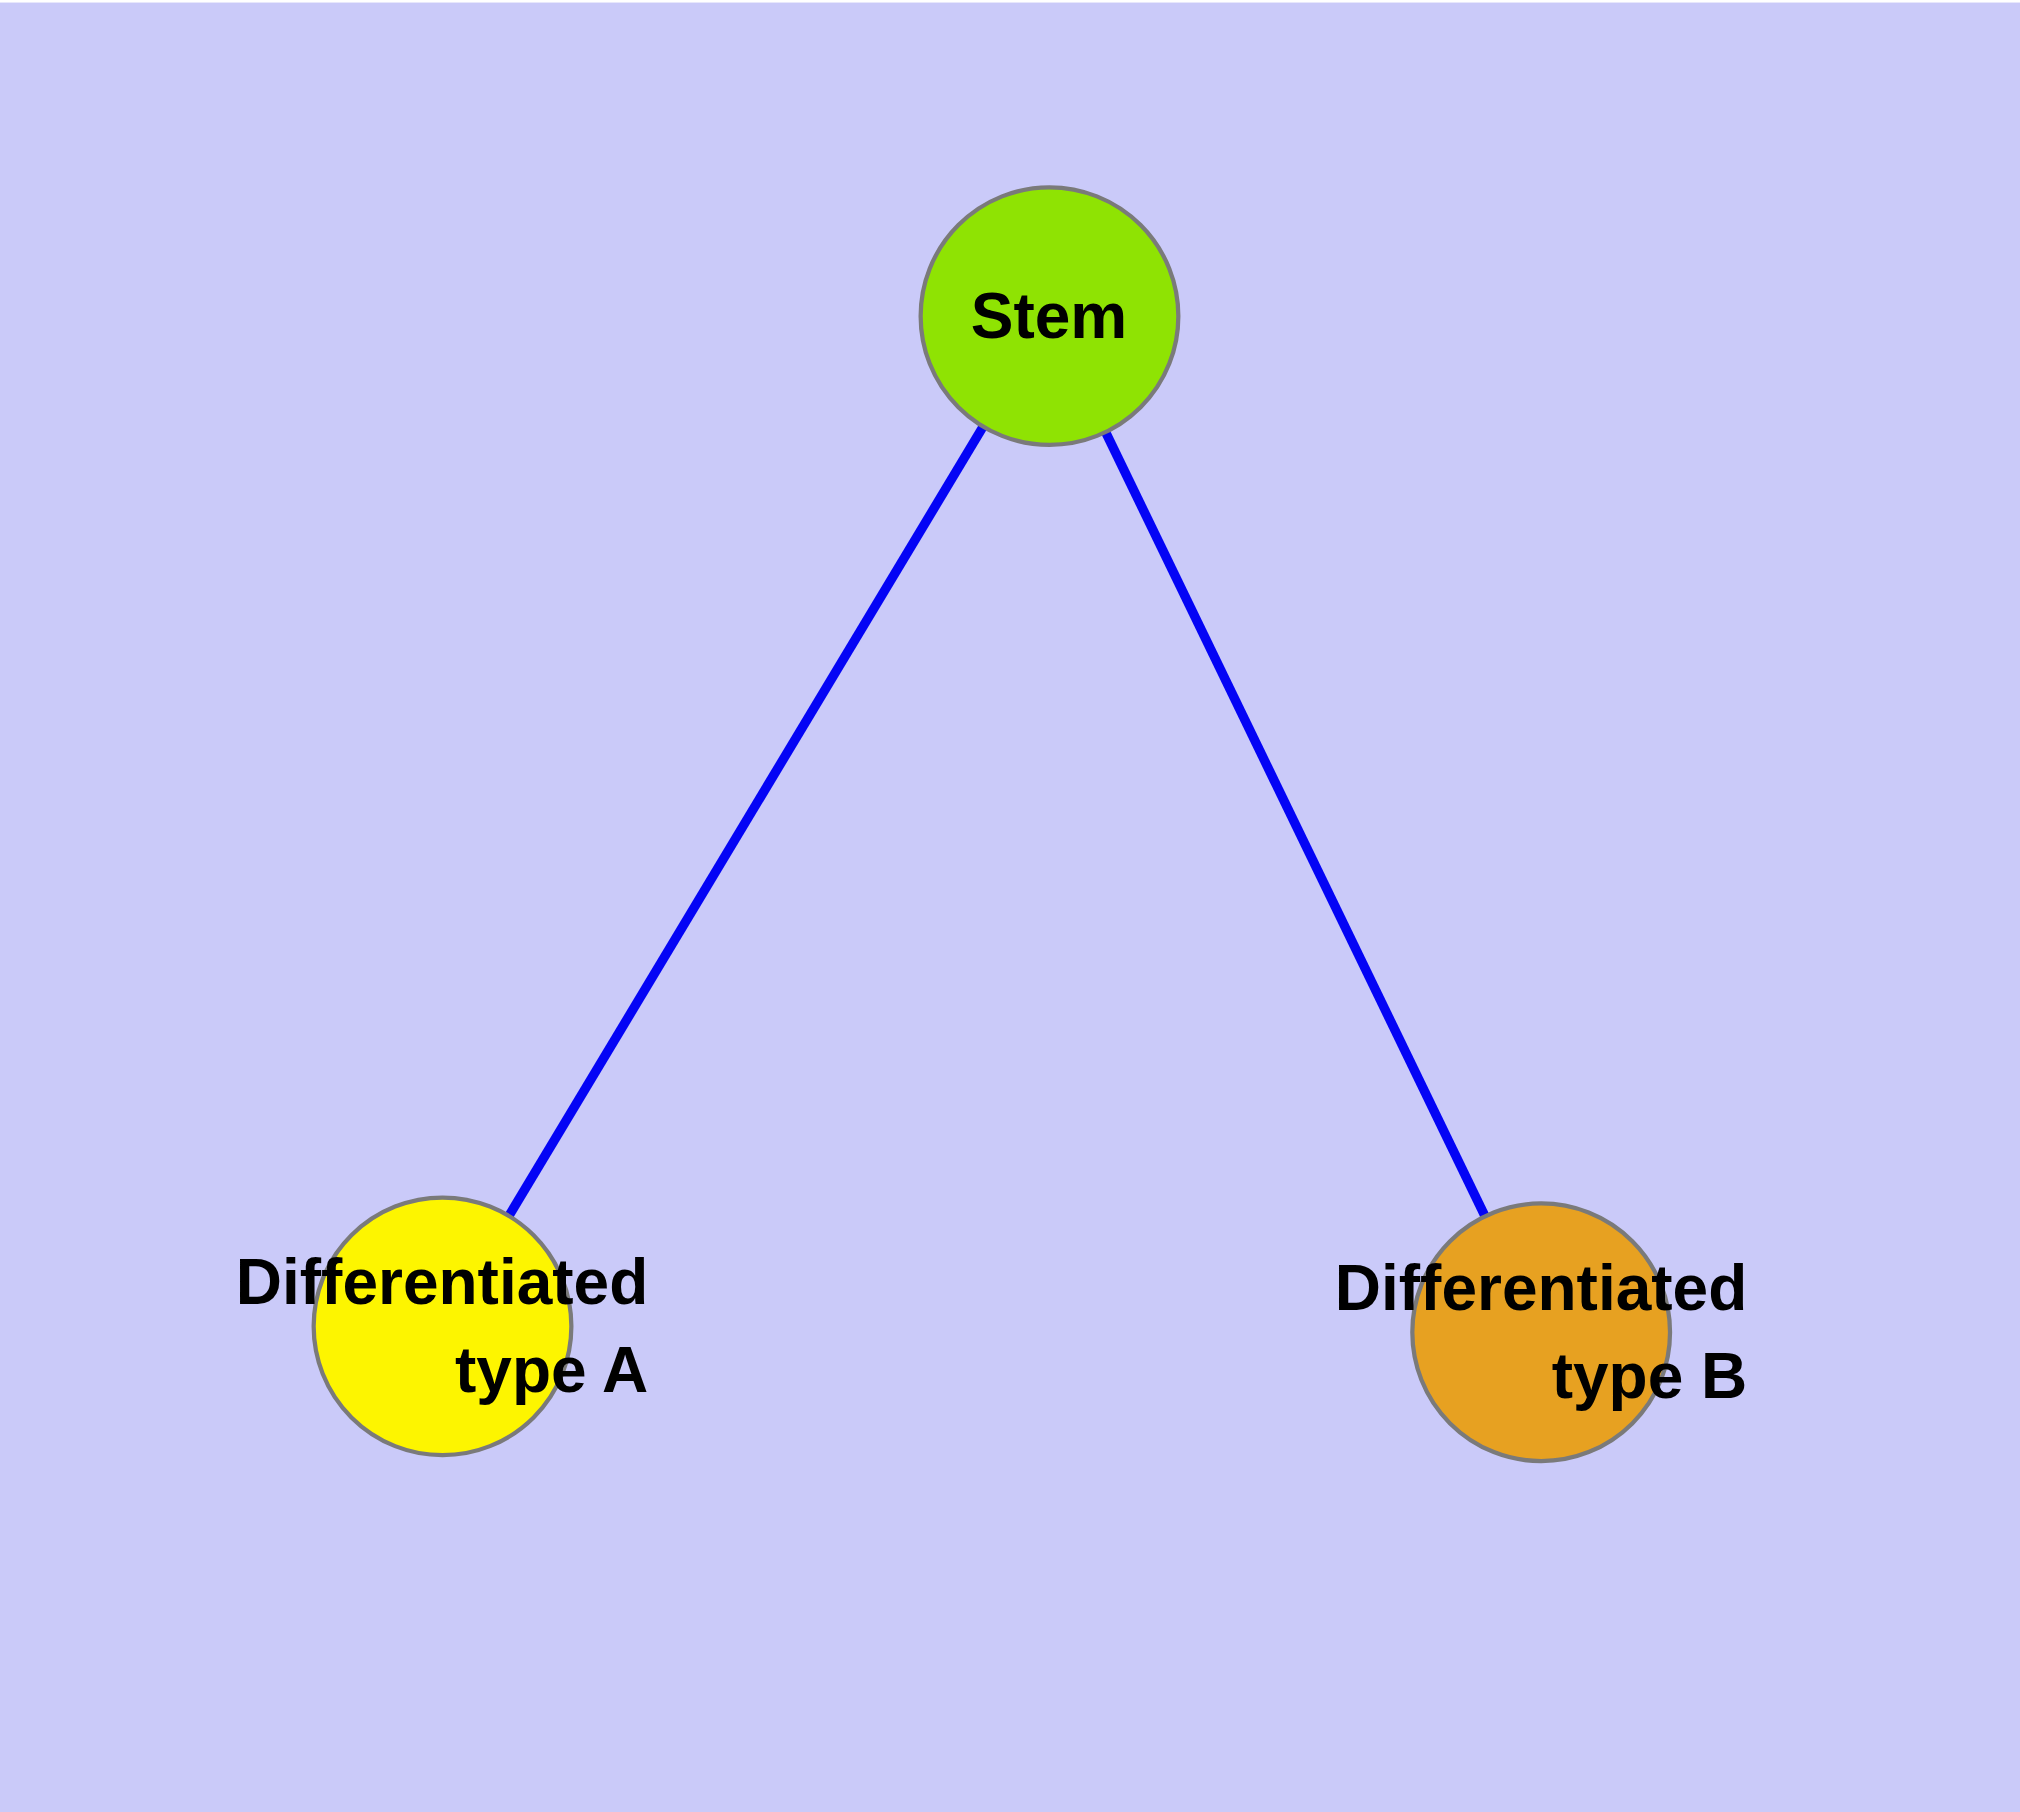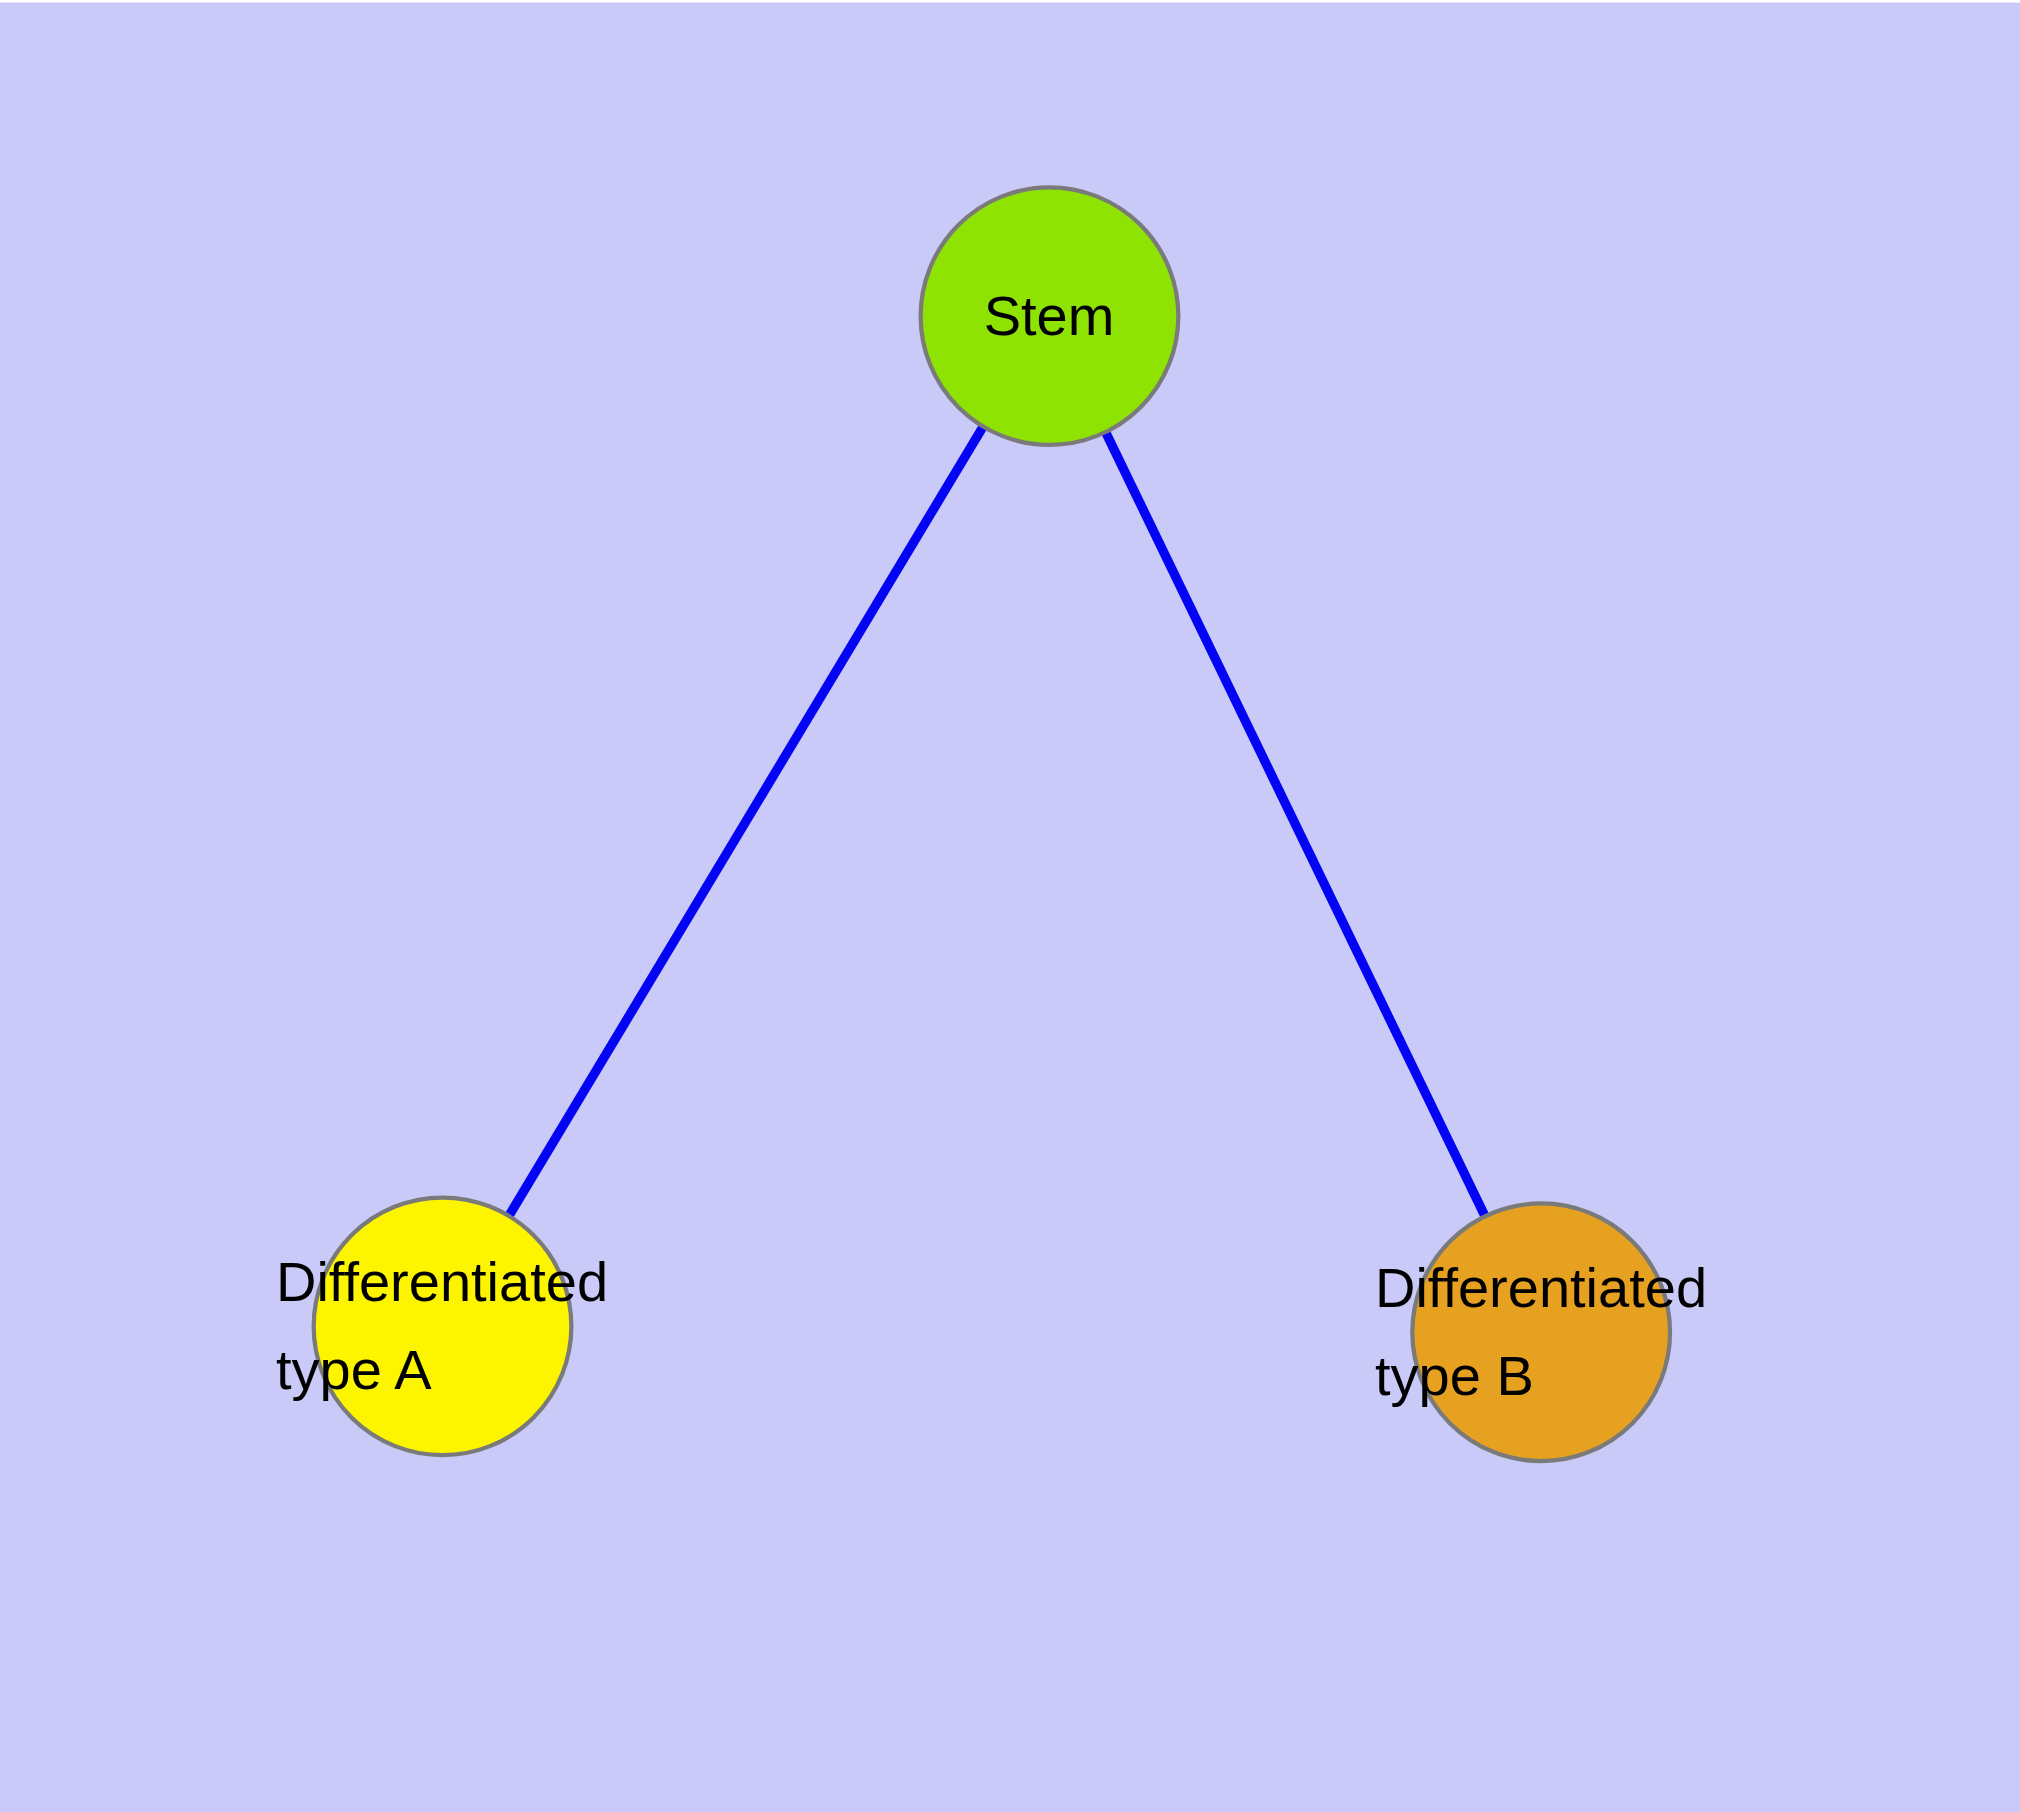--- a/index.html
+++ b/index.html
@@ -26,24 +26,24 @@
   .graph-edge {
     fill: none;
     stroke-linecap: butt;
   }
   .graph-node {
     stroke-width: 5px;
   }
   .node-label {
     position: absolute;
     transform: translate(-50%, -50%);
-    font-weight: 400;
-    font-size: 56px;
+    font-weight: 700;
+    font-size: 64px;
     line-height: 88px;
-    text-align: left;
+    text-align: right;
     white-space: pre-line;
     letter-spacing: 0px;
     user-select: none;
   }
 </style>
 </head>
 <body>
 
 <div class="stage">
   <svg viewBox="0 0 2384 2138" preserveAspectRatio="none">

